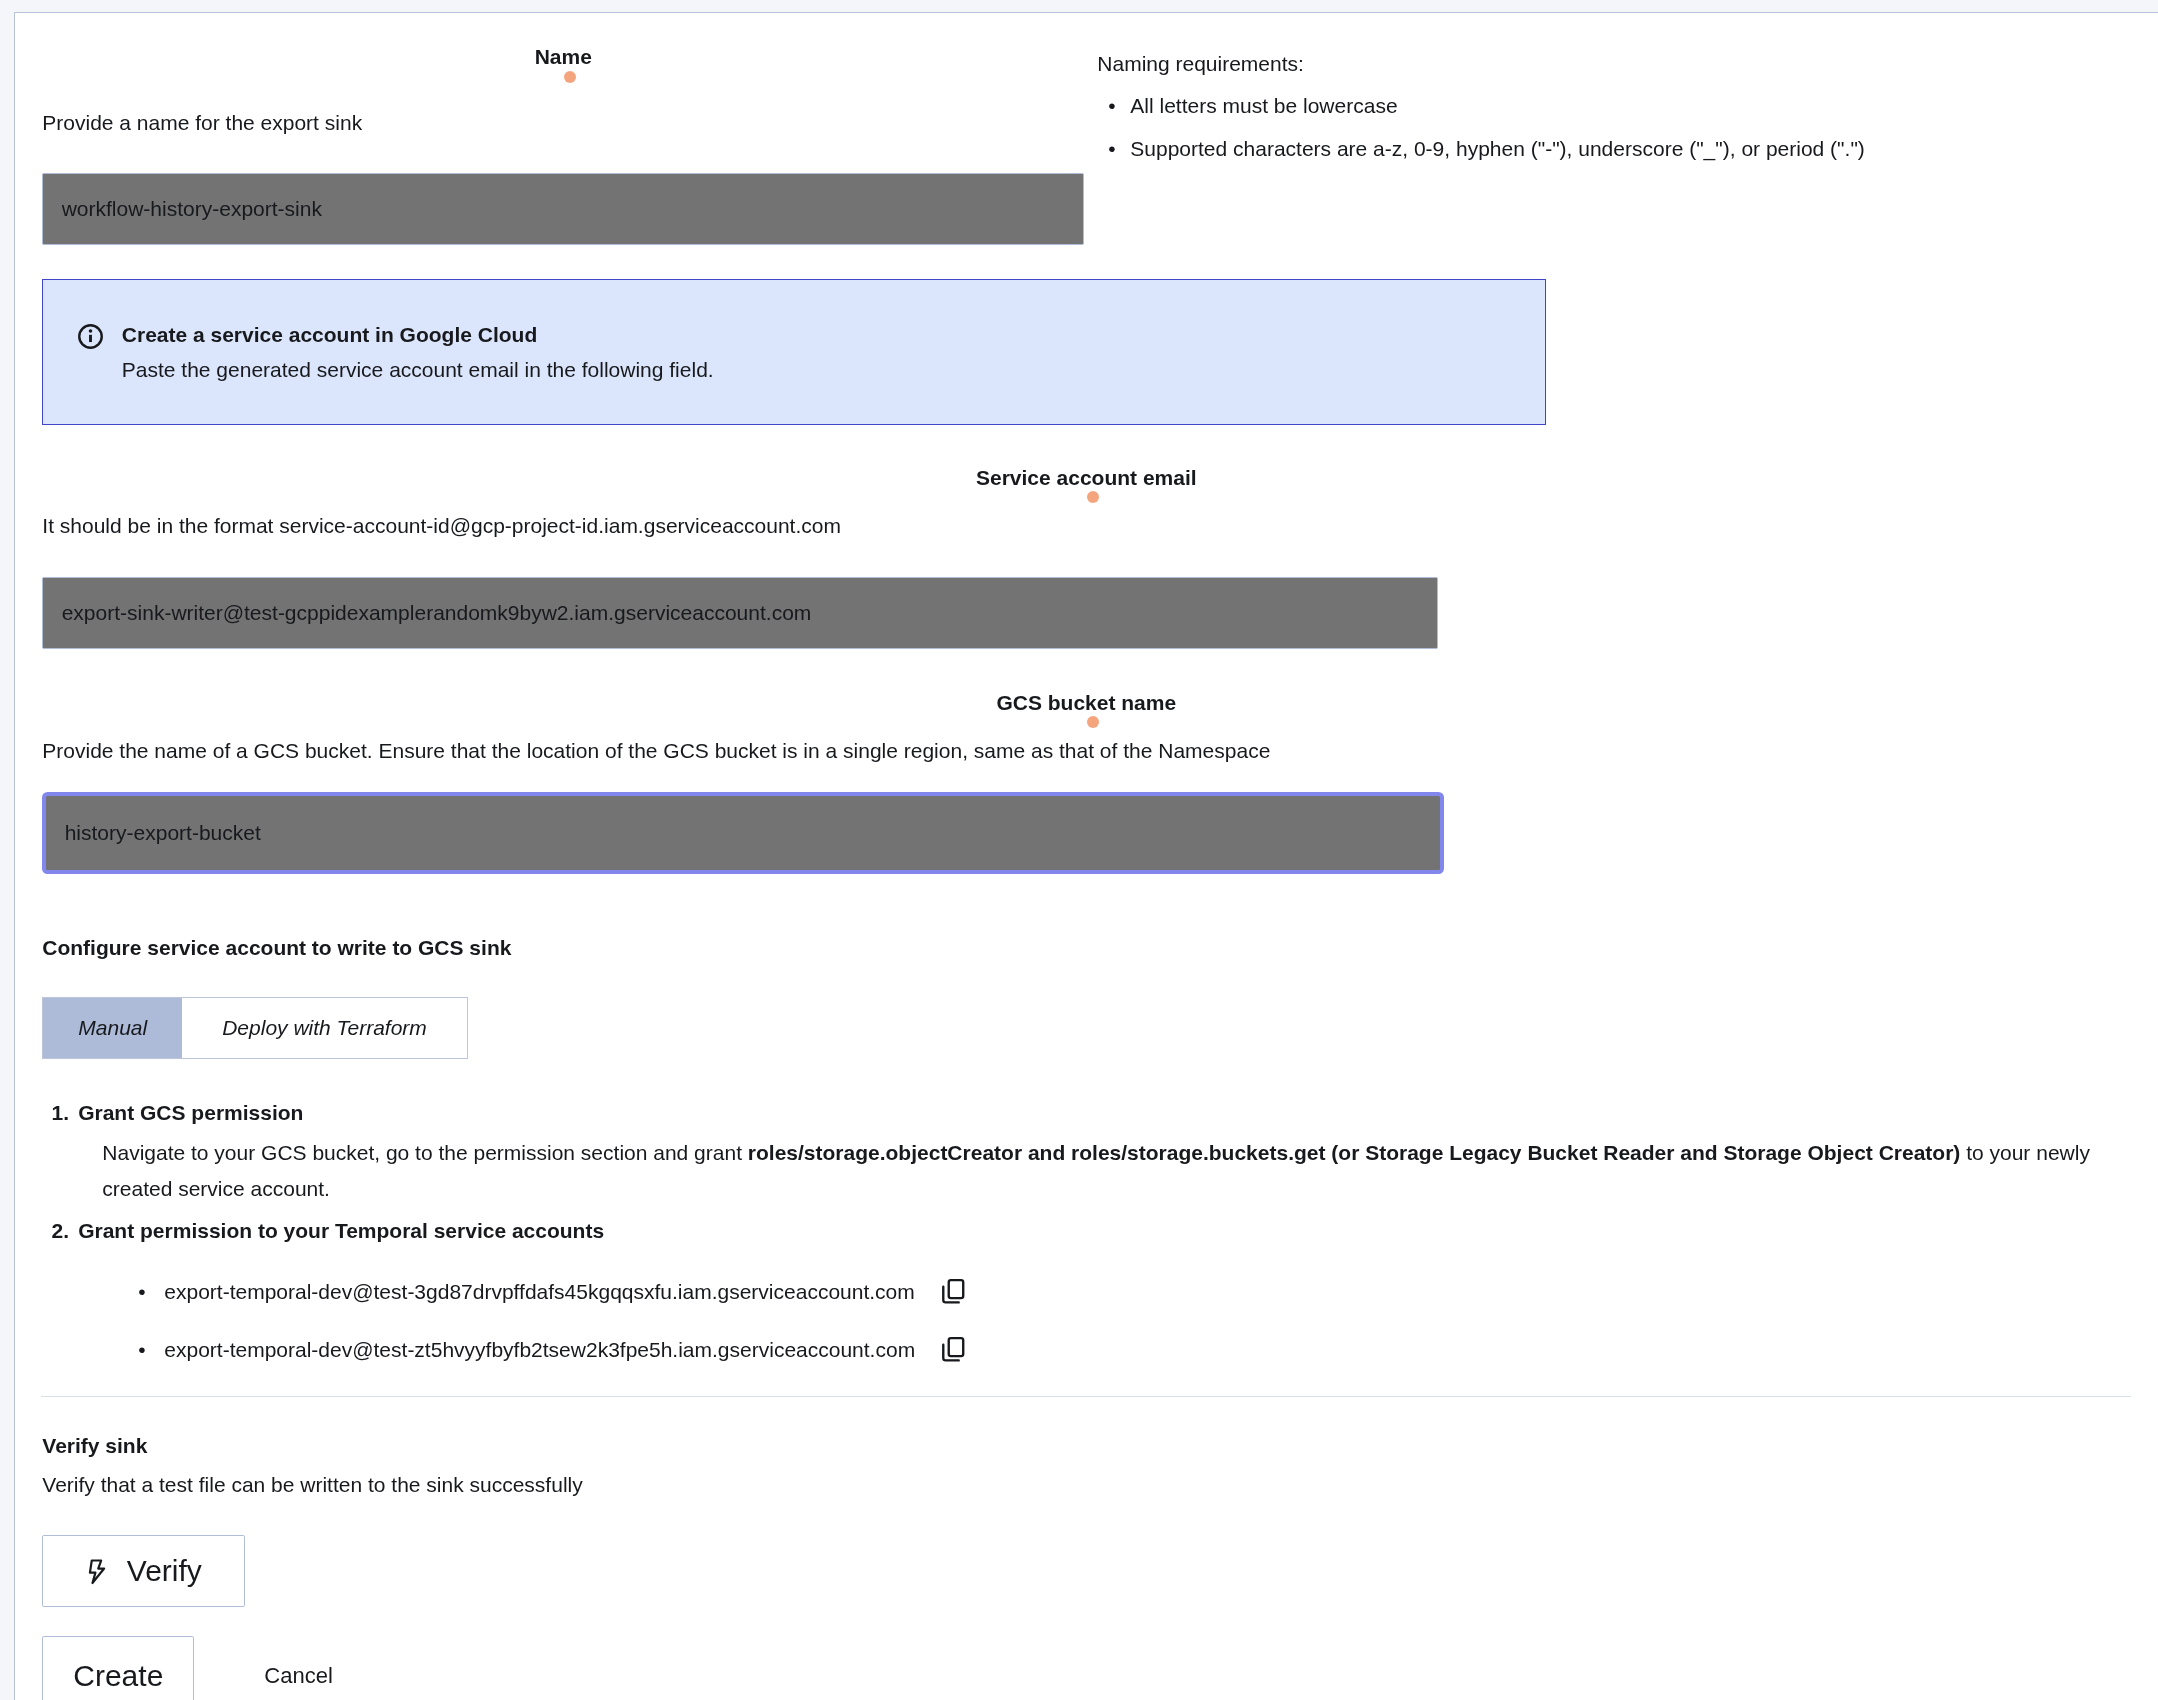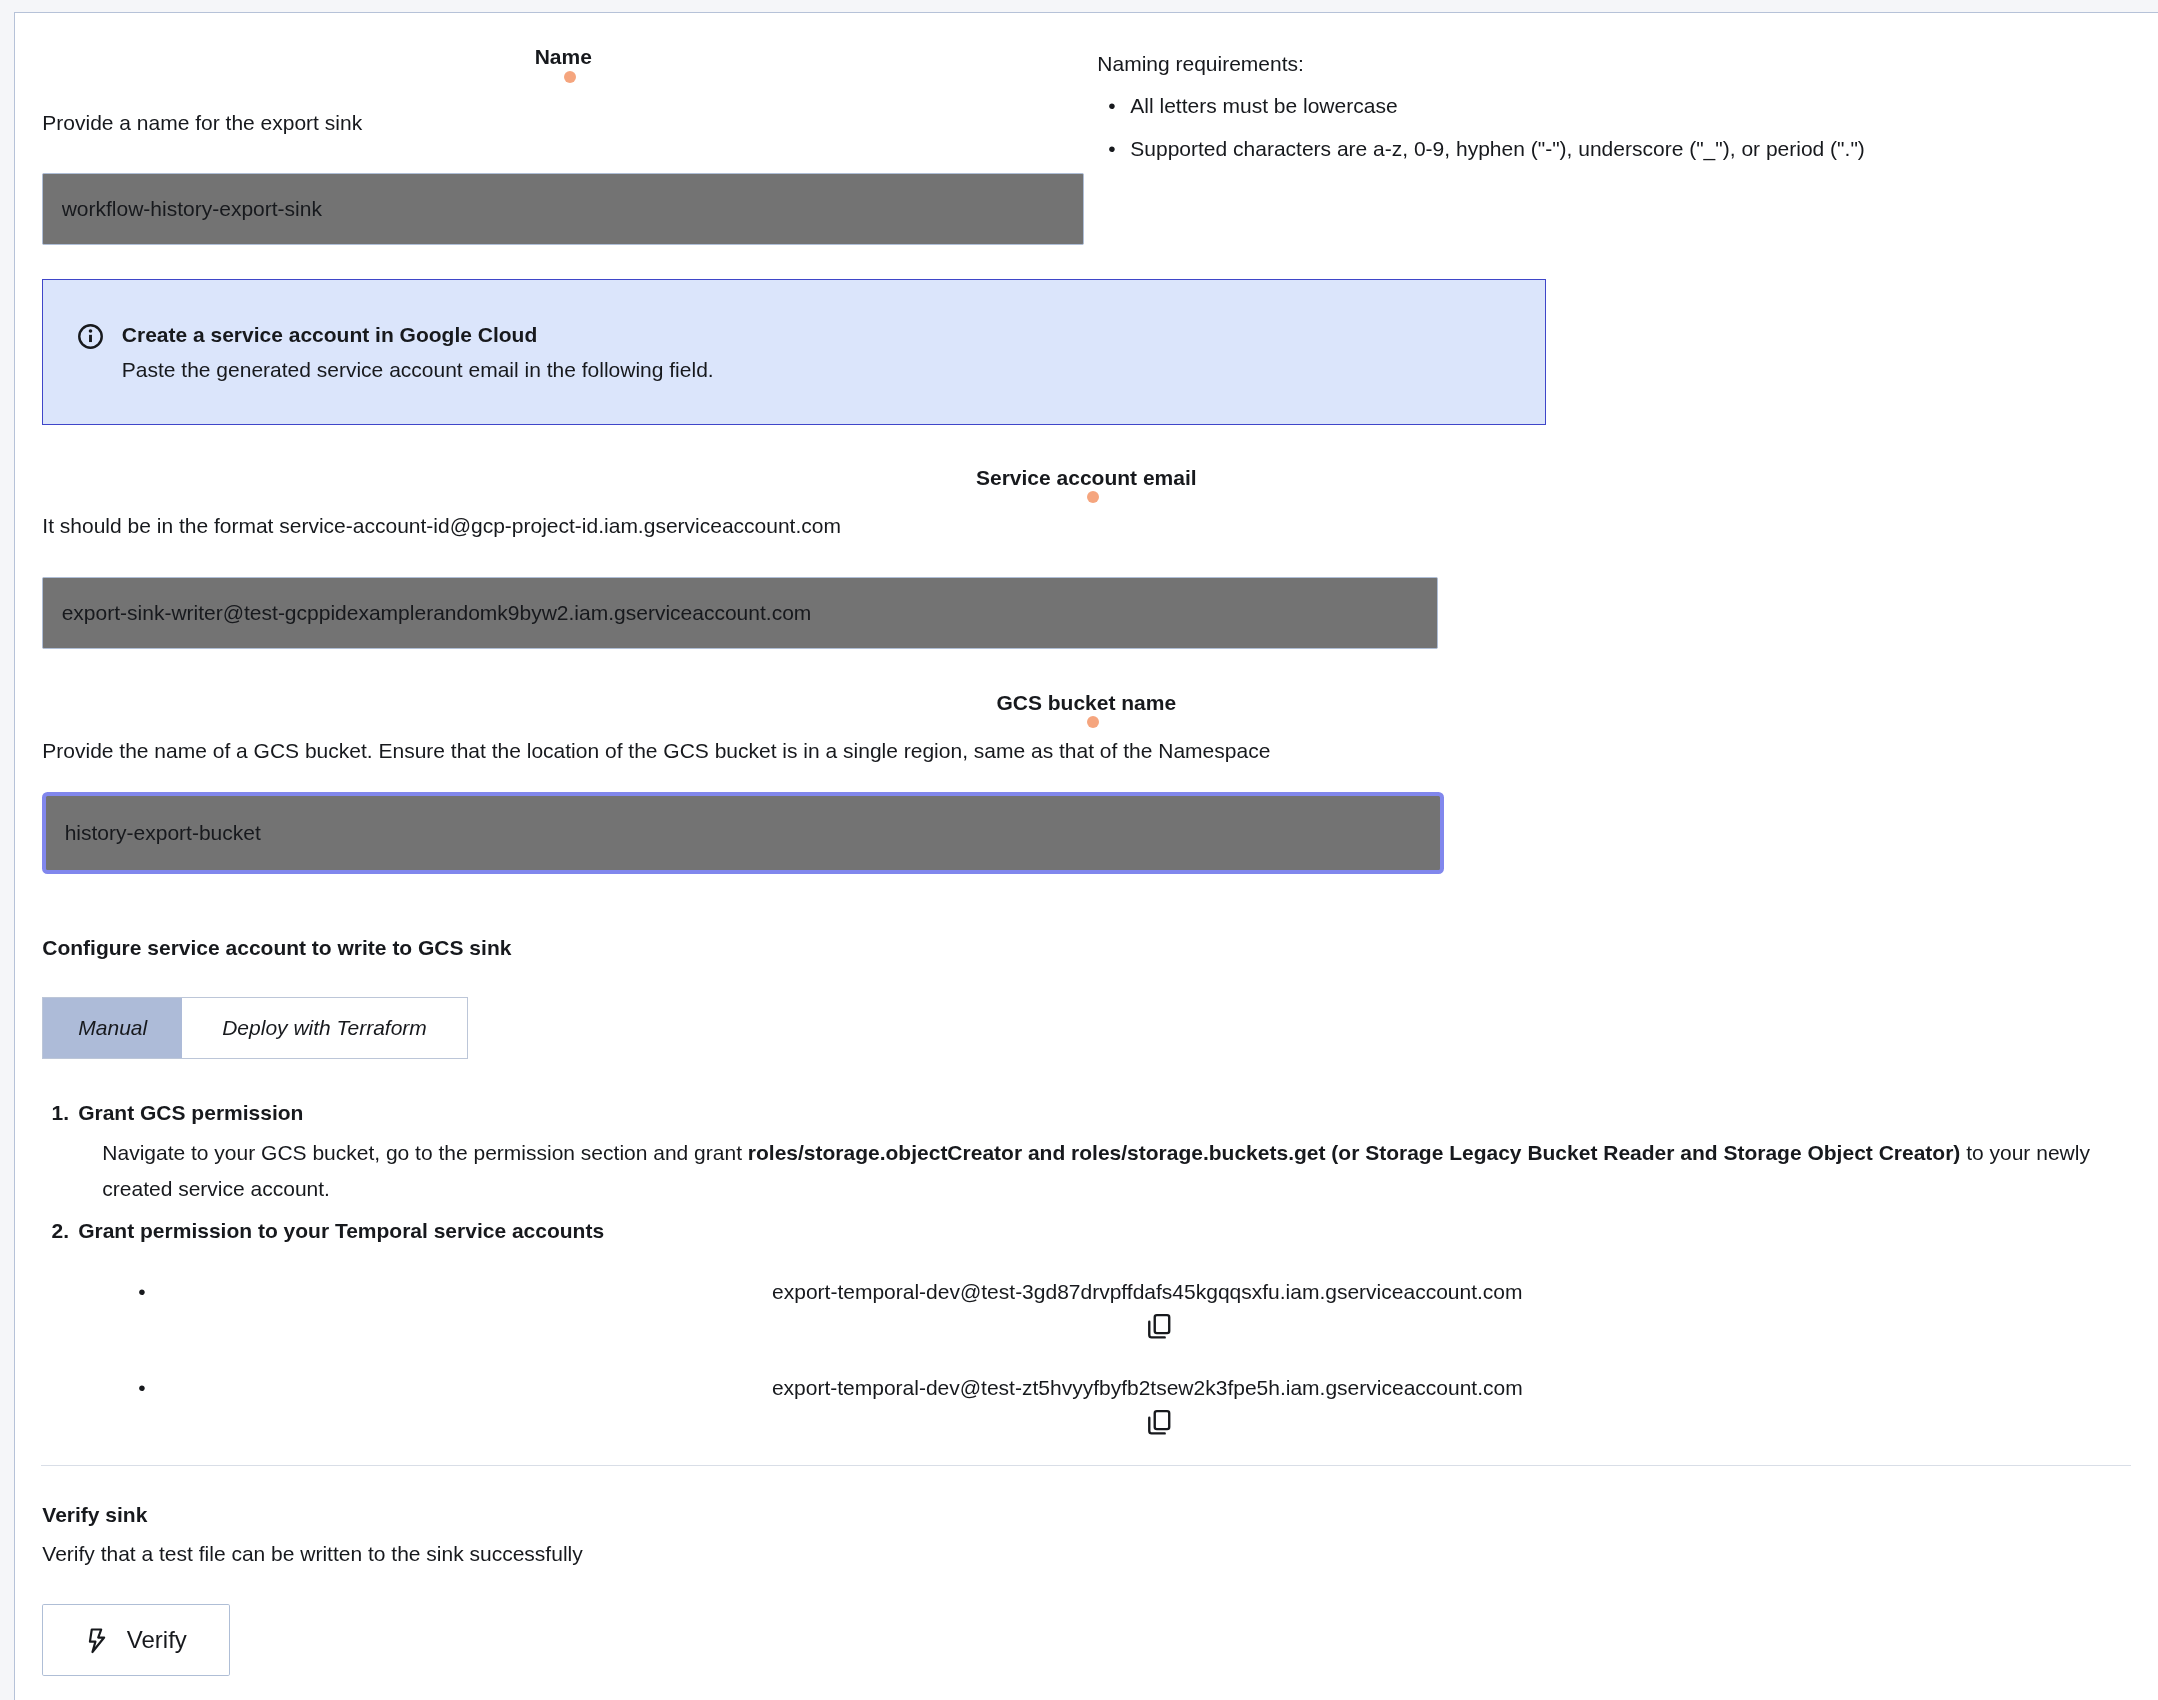--- a/index.html
+++ b/index.html
@@ -67,31 +67,31 @@
   .tab{display:flex;align-items:center;justify-content:center;
     font-size:21px;font-family:"Liberation Sans",sans-serif;color:var(--text);
     background:#fff;border:none;cursor:pointer;padding:0 40px;font-style:italic;}
   .tab.selected{background:var(--tab-selected-bg);padding:0 35px;}
   .steps{margin-top:39px;}
   .step{margin-top:9.2px;}
   .step-title{font-weight:700;line-height:29px;padding-left:9.2px;}
   .step-num{margin-right:9.2px;}
   .step-body{margin:7.3px 0 0 60px;max-width:1988px;line-height:36px;}
   .sa-list{list-style:none;margin:27.5px 0 0 0;padding:0 0 0 96px;}
-  .sa-list li{position:relative;padding-left:26px;margin-top:24px;
-    display:flex;align-items:center;line-height:40px;flex-direction:column;}
+  .sa-list li{position:relative;padding-left:26px;margin-top:18px;
+    display:flex;align-items:center;line-height:40px;}
   .sa-list li::before{content:"•";position:absolute;left:0;}
   .copy-btn{background:none;border:none;padding:0;margin-left:24px;cursor:pointer;
     display:inline-flex;align-items:center;}
   .divider{margin-top:26px;border-top:1.8px solid var(--divider);width:2090px;margin-left:-1.8px;}
   .verify-title{font-weight:700;margin-top:35px;line-height:27.5px;}
   .verify-desc{margin-top:11px;line-height:27.5px;}
   .btn{
     background:#fff;border:1.8px solid var(--input-border);border-radius:1.8px;
-    font-family:"Liberation Sans",sans-serif;font-size:24px;color:var(--text);
+    font-family:"Liberation Sans",sans-serif;font-size:30px;color:var(--text);
     cursor:pointer;
   }
   .verify-btn{margin-top:37px;height:72px;padding:0 42px;
     display:inline-flex;align-items:center;}
   .verify-btn .bolt{margin-right:16.5px;display:inline-flex;}
   .actions{margin-top:29px;display:flex;align-items:flex-start;}
   .create-btn{width:152px;height:79px;}
   .cancel-btn{background:none;border:none;font-size:22px;color:var(--text);
     font-family:"Liberation Sans",sans-serif;margin-left:64px;height:79px;cursor:pointer;}
 </style>

